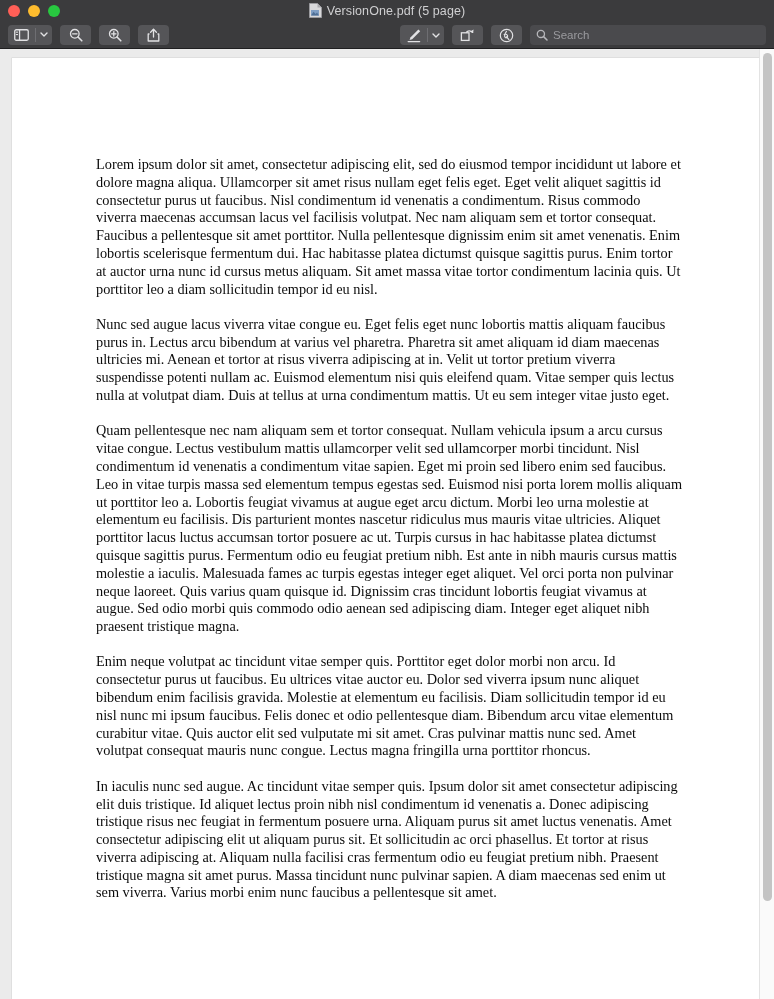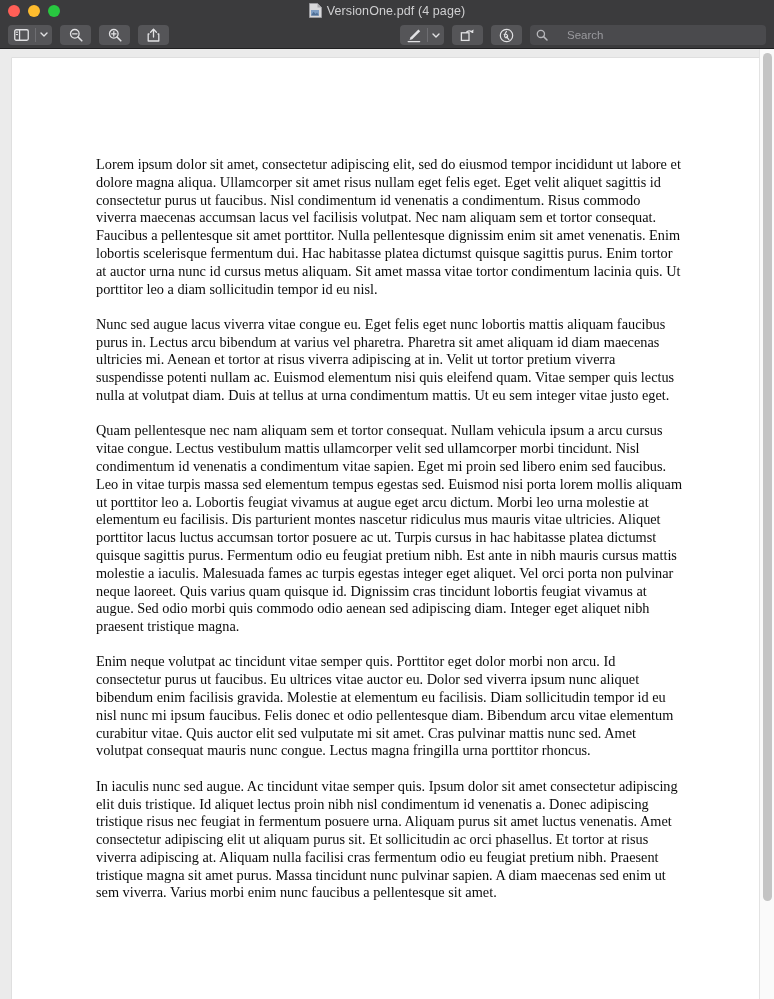--- a/index.html
+++ b/index.html
@@ -148,21 +148,21 @@
 
   
   .search-field {
     width: 236px;
     height: 20px;
     background: #4a4a4d;
     border-radius: 4px;
     display: flex;
     align-items: center;
     padding: 0 6px;
-    gap: 19px;
+    gap: 5px;
   }
   .search-field input {
     flex: 1;
     background: transparent;
     border: none;
     outline: none;
     color: #e0e0e2;
     font-size: 11.5px;
     font-family: "Liberation Sans", sans-serif;
     padding: 0;
@@ -234,21 +234,21 @@
       <span class="tl tl-minimize"></span>
       <span class="tl tl-zoom"></span>
     </div>
     <div class="title-wrap">
       <svg class="doc-icon" viewBox="0 0 13 15">
         <path d="M0.5 0.5 H8.5 L12.5 4.5 V14.5 H0.5 Z" fill="#d8d8da" stroke="#9a9a9e" stroke-width="1"></path>
         <path d="M8.5 0.5 L12.5 4.5 H8.5 Z" fill="#a8a8ac"></path>
         <rect x="2" y="7" width="8" height="5.5" fill="#7f9ec4"></rect>
         <path d="M2 12.5 L4.6 8.8 L6.6 11 L8 9.6 L10 12.5 Z" fill="#4f6f96"></path>
       </svg>
-      <span class="title-text">VersionOne.pdf (4 page)</span>
+      <span class="title-text">VersionOne.pdf (5 page)</span>
     </div>
   </div>
 
   <div class="toolbar">
 
     <div class="tb-left">
 
       <div class="tb-btn segmented">
         <span class="seg-main">
           <svg class="ico" width="15" height="12" viewBox="0 0 15 12">

